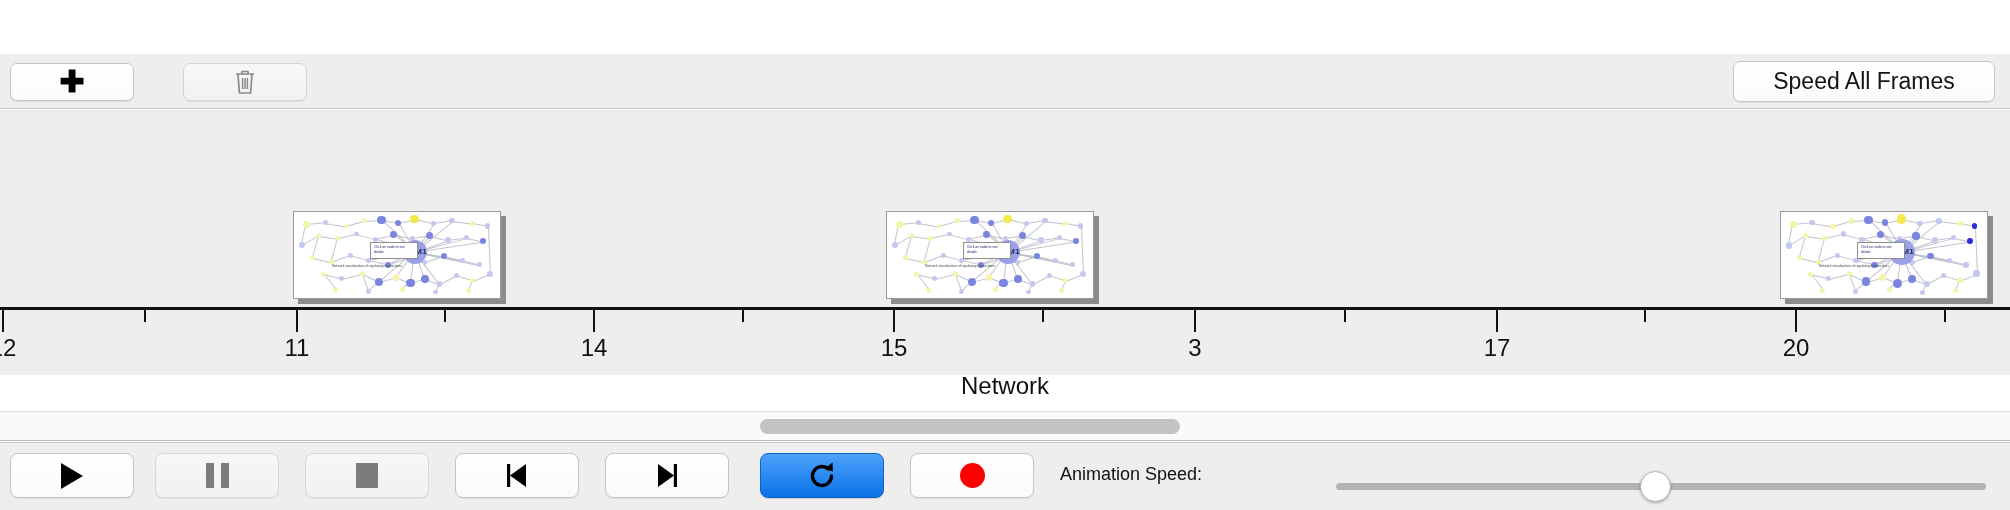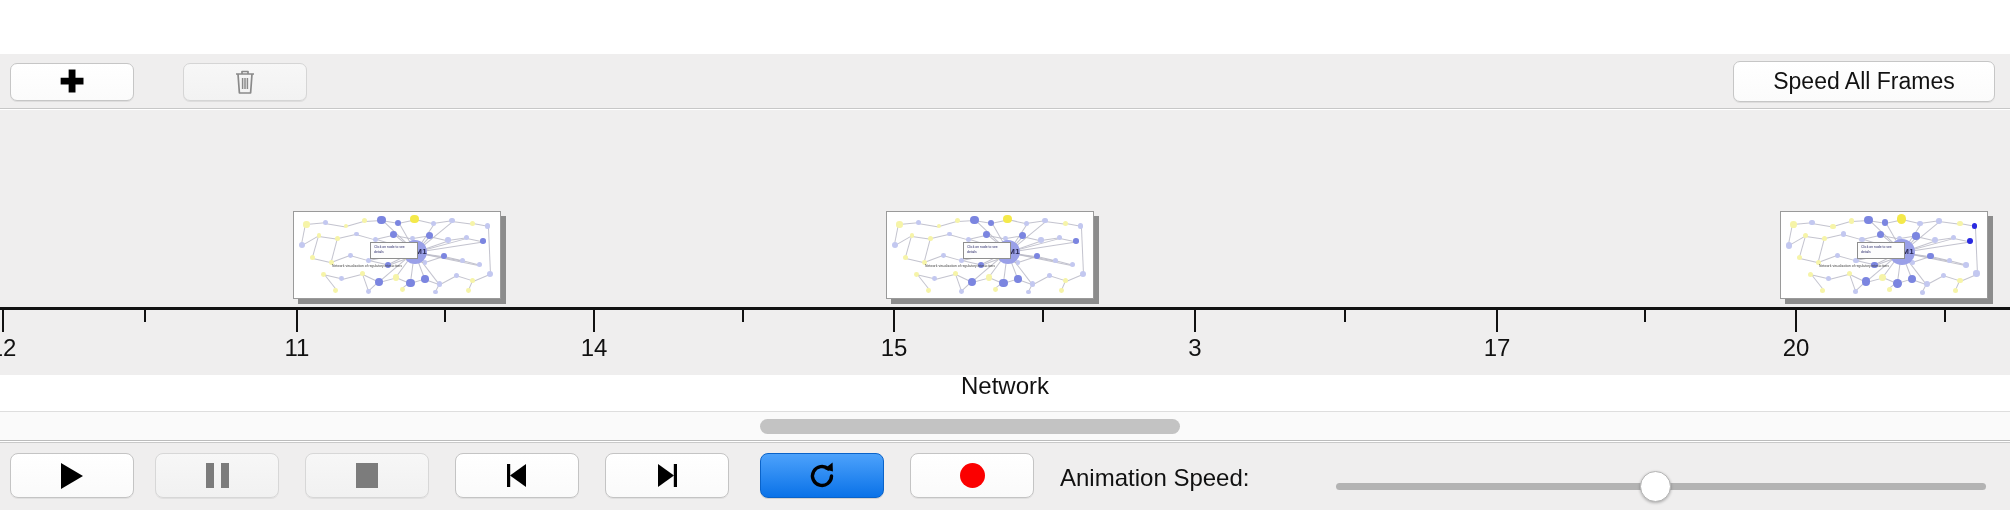--- a/index.html
+++ b/index.html
@@ -140,21 +140,21 @@
   .pbtn.dis { background:linear-gradient(#f7f7f7,#f1f1f1); border-color:#d7d7d7; }
   .pbtn.on  { background:linear-gradient(#4da2fb,#0a72e8); border-color:#0a63c9;
               box-shadow:0 1px 0 rgba(0,0,0,.12); }
   .ic-play  { width:0;height:0;border-left:22px solid #000;
               border-top:13px solid transparent;border-bottom:13px solid transparent; }
   .ic-pause { display:flex; gap:7px; }
   .ic-pause i{ display:block; width:8px; height:25px; background:#7c7c7c; }
   .ic-stop  { width:22px; height:25px; background:#7c7c7c; }
   .ic-skip  { position:relative; width:26px; height:25px; }
   .ic-rec   { width:25px;height:25px;border-radius:50%; background:#fb0000; }
-  .speed-label { position:absolute; top:21px; left:1060px; font-size:24px; color:#111; }
+  .speed-label { position:absolute; top:21px; left:1060px; font-size:18px; color:#111; }
   .slider-track {
     position:absolute; top:40px; left:1336px; width:650px; height:7px;
     background:#b3b3b3; border-radius:4px;
   }
   .slider-thumb {
     position:absolute; top:28px; left:1640px; width:31px; height:31px;
     border-radius:50%; background:#ffffff; border:1px solid #b5b5b5;
     box-shadow:0 1px 3px rgba(0,0,0,.28);
   }
 </style>

